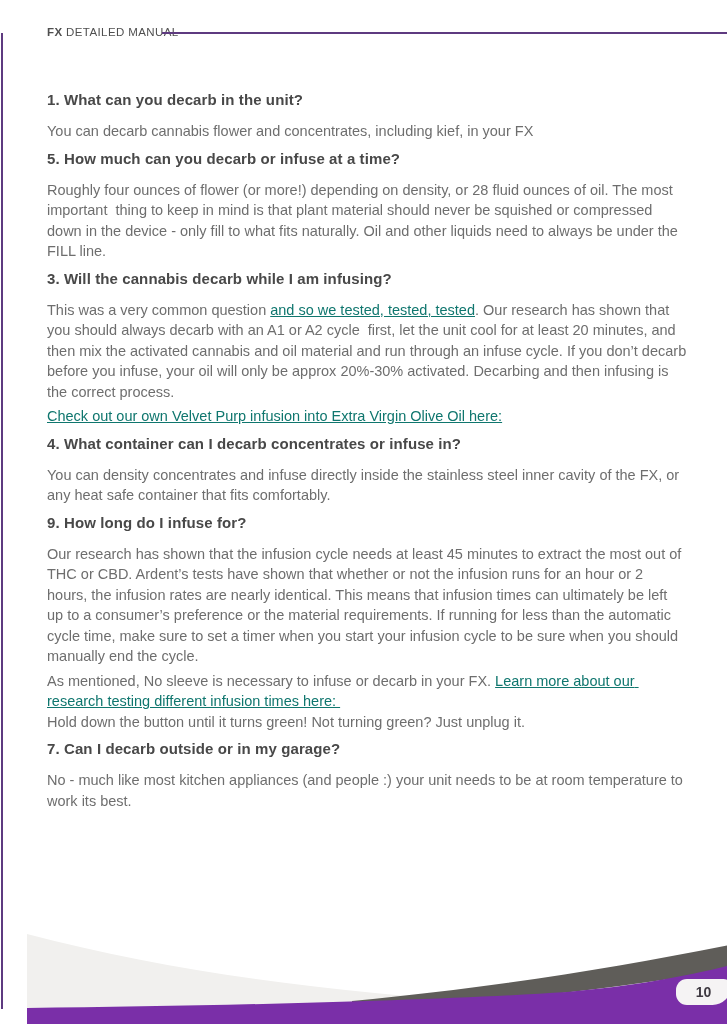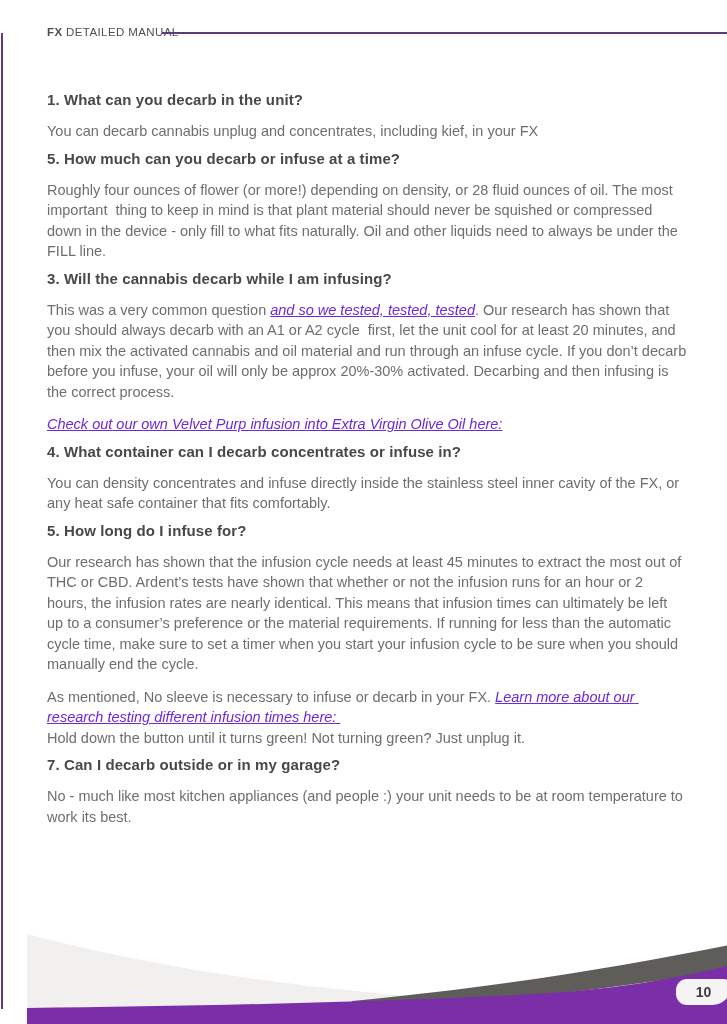--- a/index.html
+++ b/index.html
@@ -15,22 +15,22 @@
   .brand{font-size:11.5px;color:#4f4f4f;letter-spacing:.4px;white-space:pre;}
   .brand .fx{font-weight:bold;}
   .header-rule{position:absolute;left:162px;right:0;top:32px;height:2px;background:#5e3a80;}
   
   .left-accent{position:absolute;left:1px;top:33px;bottom:15px;width:2px;background:#5e3a80;}
   
   .faq{padding:45px 40px 0 47px;width:640px;}
   .faq h2{font-size:15px;font-weight:bold;color:#484848;margin:8px 0 13px;letter-spacing:.1px;}
   .faq section:first-child h2{margin-top:0;}
   .faq p{font-size:14.5px;color:#6e6e6e;line-height:20.5px;margin:0;white-space:pre-wrap;}
-  .faq p + p{margin-top:12px;}
-  .inline-link{text-decoration:underline;color:#6d28d9;cursor:pointer;font-style:italic;}
+  .faq p + p{margin-top:4px;}
+  .inline-link{text-decoration:underline;color:#0f766e;cursor:pointer;}
   
   .page-footer{position:absolute;left:0;bottom:0;width:727px;height:110px;pointer-events:none;margin-left:27px;}
   .page-footer svg{display:block;width:727px;height:110px;}
   .page-badge{
     position:absolute;right:23px;bottom:19px;
     width:55px;height:26px;
     background:#f5f3f4;
     border-radius:13px 9px 22px 13px;
     display:flex;align-items:center;justify-content:center;
     font-size:14px;font-weight:bold;color:#3f3a42;
@@ -43,37 +43,37 @@
 <div class="left-accent"></div>
 
 <header class="page-header">
   <div class="brand"><span class="fx">FX</span><span> DETAILED MANUAL</span></div>
   <div class="header-rule"></div>
 </header>
 
 <main class="faq" id="faq-list">
     <section>
       <h2>1. What can you decarb in the unit?</h2>
-      <p><span>You can decarb cannabis unplug and concentrates, including kief, in your FX</span></p>
+      <p><span>You can decarb cannabis flower and concentrates, including kief, in your FX</span></p>
     </section>
     <section>
       <h2>5. How much can you decarb or infuse at a time?</h2>
       <p><span>Roughly four ounces of flower (or more!) depending on density, or 28 fluid ounces of oil. The most important  thing to keep in mind is that plant material should never be squished or compressed down in the device - only fill to what fits naturally. Oil and other liquids need to always be under the FILL line.</span></p>
     </section>
     <section>
       <h2>3. Will the cannabis decarb while I am infusing?</h2>
       <p><span>This was a very common question </span><span class="inline-link">and so we tested, tested, tested</span><span>. Our research has shown that you should always decarb with an A1 or A2 cycle  first, let the unit cool for at least 20 minutes, and then mix the activated cannabis and oil material and run through an infuse cycle. If you don’t decarb before you infuse, your oil will only be approx 20%-30% activated. Decarbing and then infusing is the correct process.</span></p>
       <p><span class="inline-link">Check out our own Velvet Purp infusion into Extra Virgin Olive Oil here:</span></p>
     </section>
     <section>
       <h2>4. What container can I decarb concentrates or infuse in?</h2>
       <p><span>You can density concentrates and infuse directly inside the stainless steel inner cavity of the FX, or any heat safe container that fits comfortably.</span></p>
     </section>
     <section>
-      <h2>5. How long do I infuse for?</h2>
+      <h2>9. How long do I infuse for?</h2>
       <p><span>Our research has shown that the infusion cycle needs at least 45 minutes to extract the most out of THC or CBD. Ardent’s tests have shown that whether or not the infusion runs for an hour or 2 hours, the infusion rates are nearly identical. This means that infusion times can ultimately be left up to a consumer’s preference or the material requirements. If running for less than the automatic cycle time, make sure to set a timer when you start your infusion cycle to be sure when you should manually end the cycle.</span></p>
       <p><span>As mentioned, No sleeve is necessary to infuse or decarb in your FX. </span><span class="inline-link">Learn more about our research testing different infusion times here: </span></p>
     </section>
     <section>
       <p><span>Hold down the button until it turns green! Not turning green? Just unplug it.</span></p>
     </section>
     <section>
       <h2>7. Can I decarb outside or in my garage?</h2>
       <p><span>No - much like most kitchen appliances (and people :) your unit needs to be at room temperature to work its best.</span></p>
     </section>

